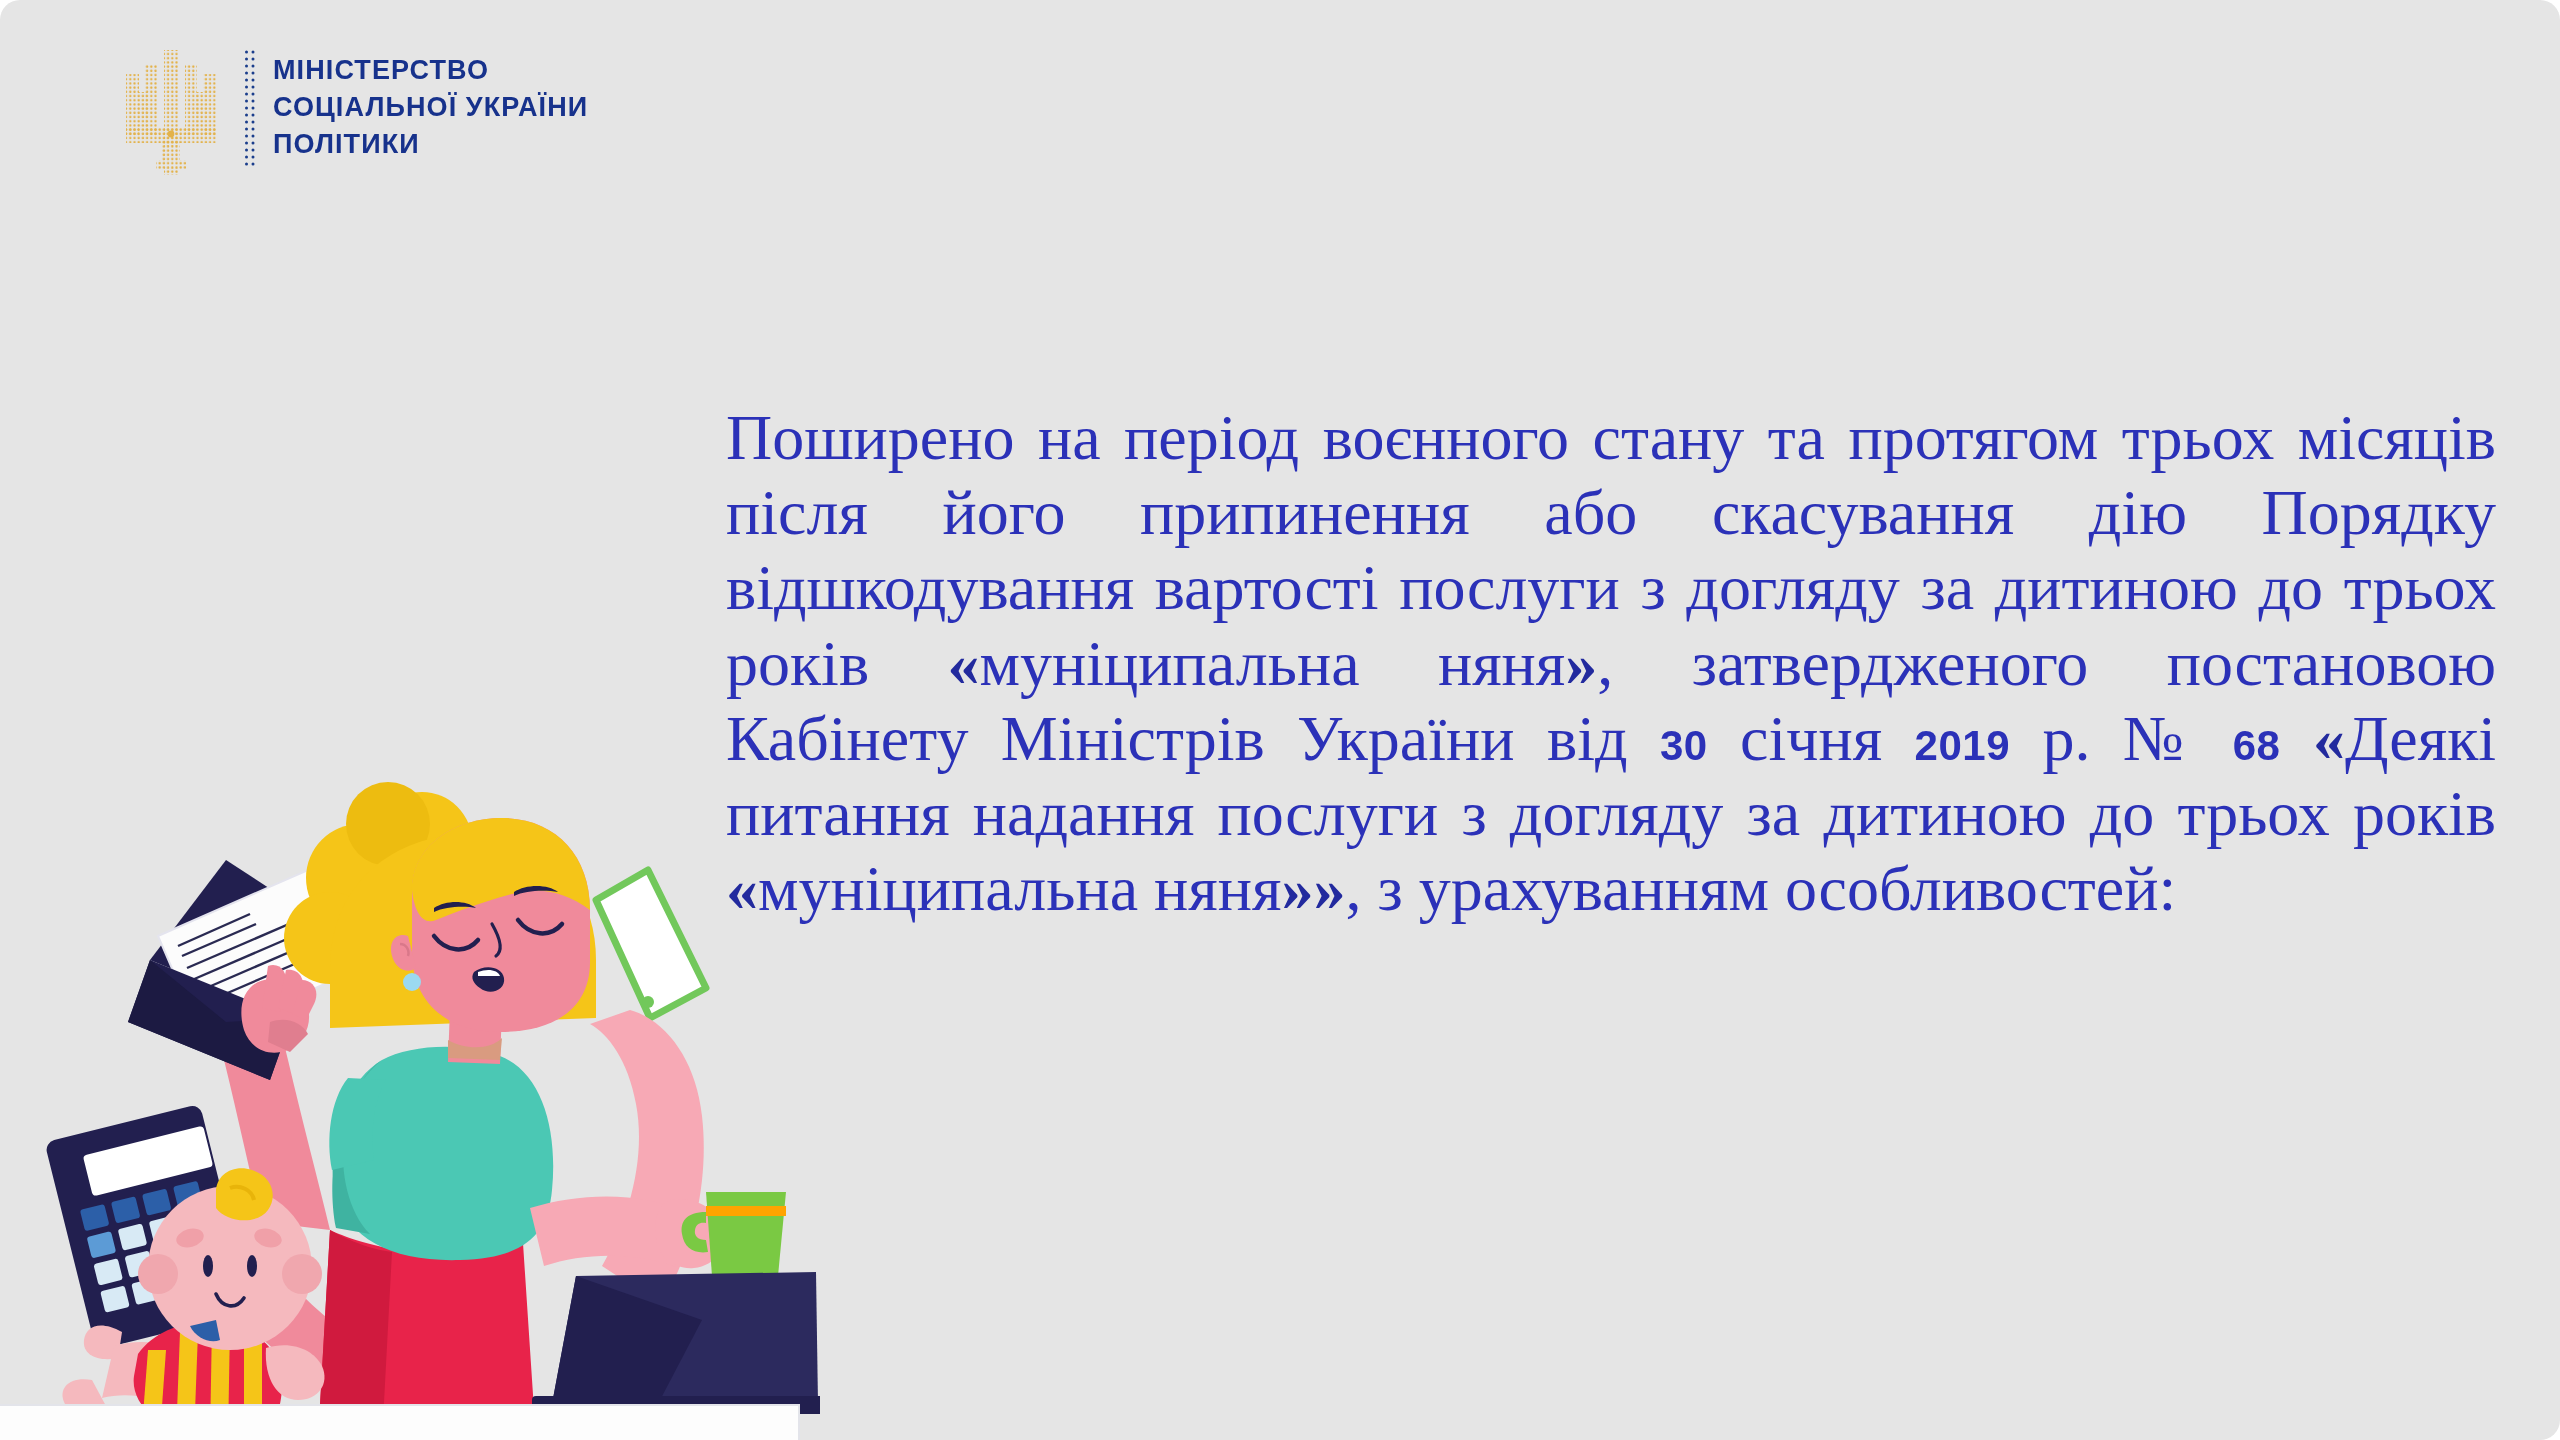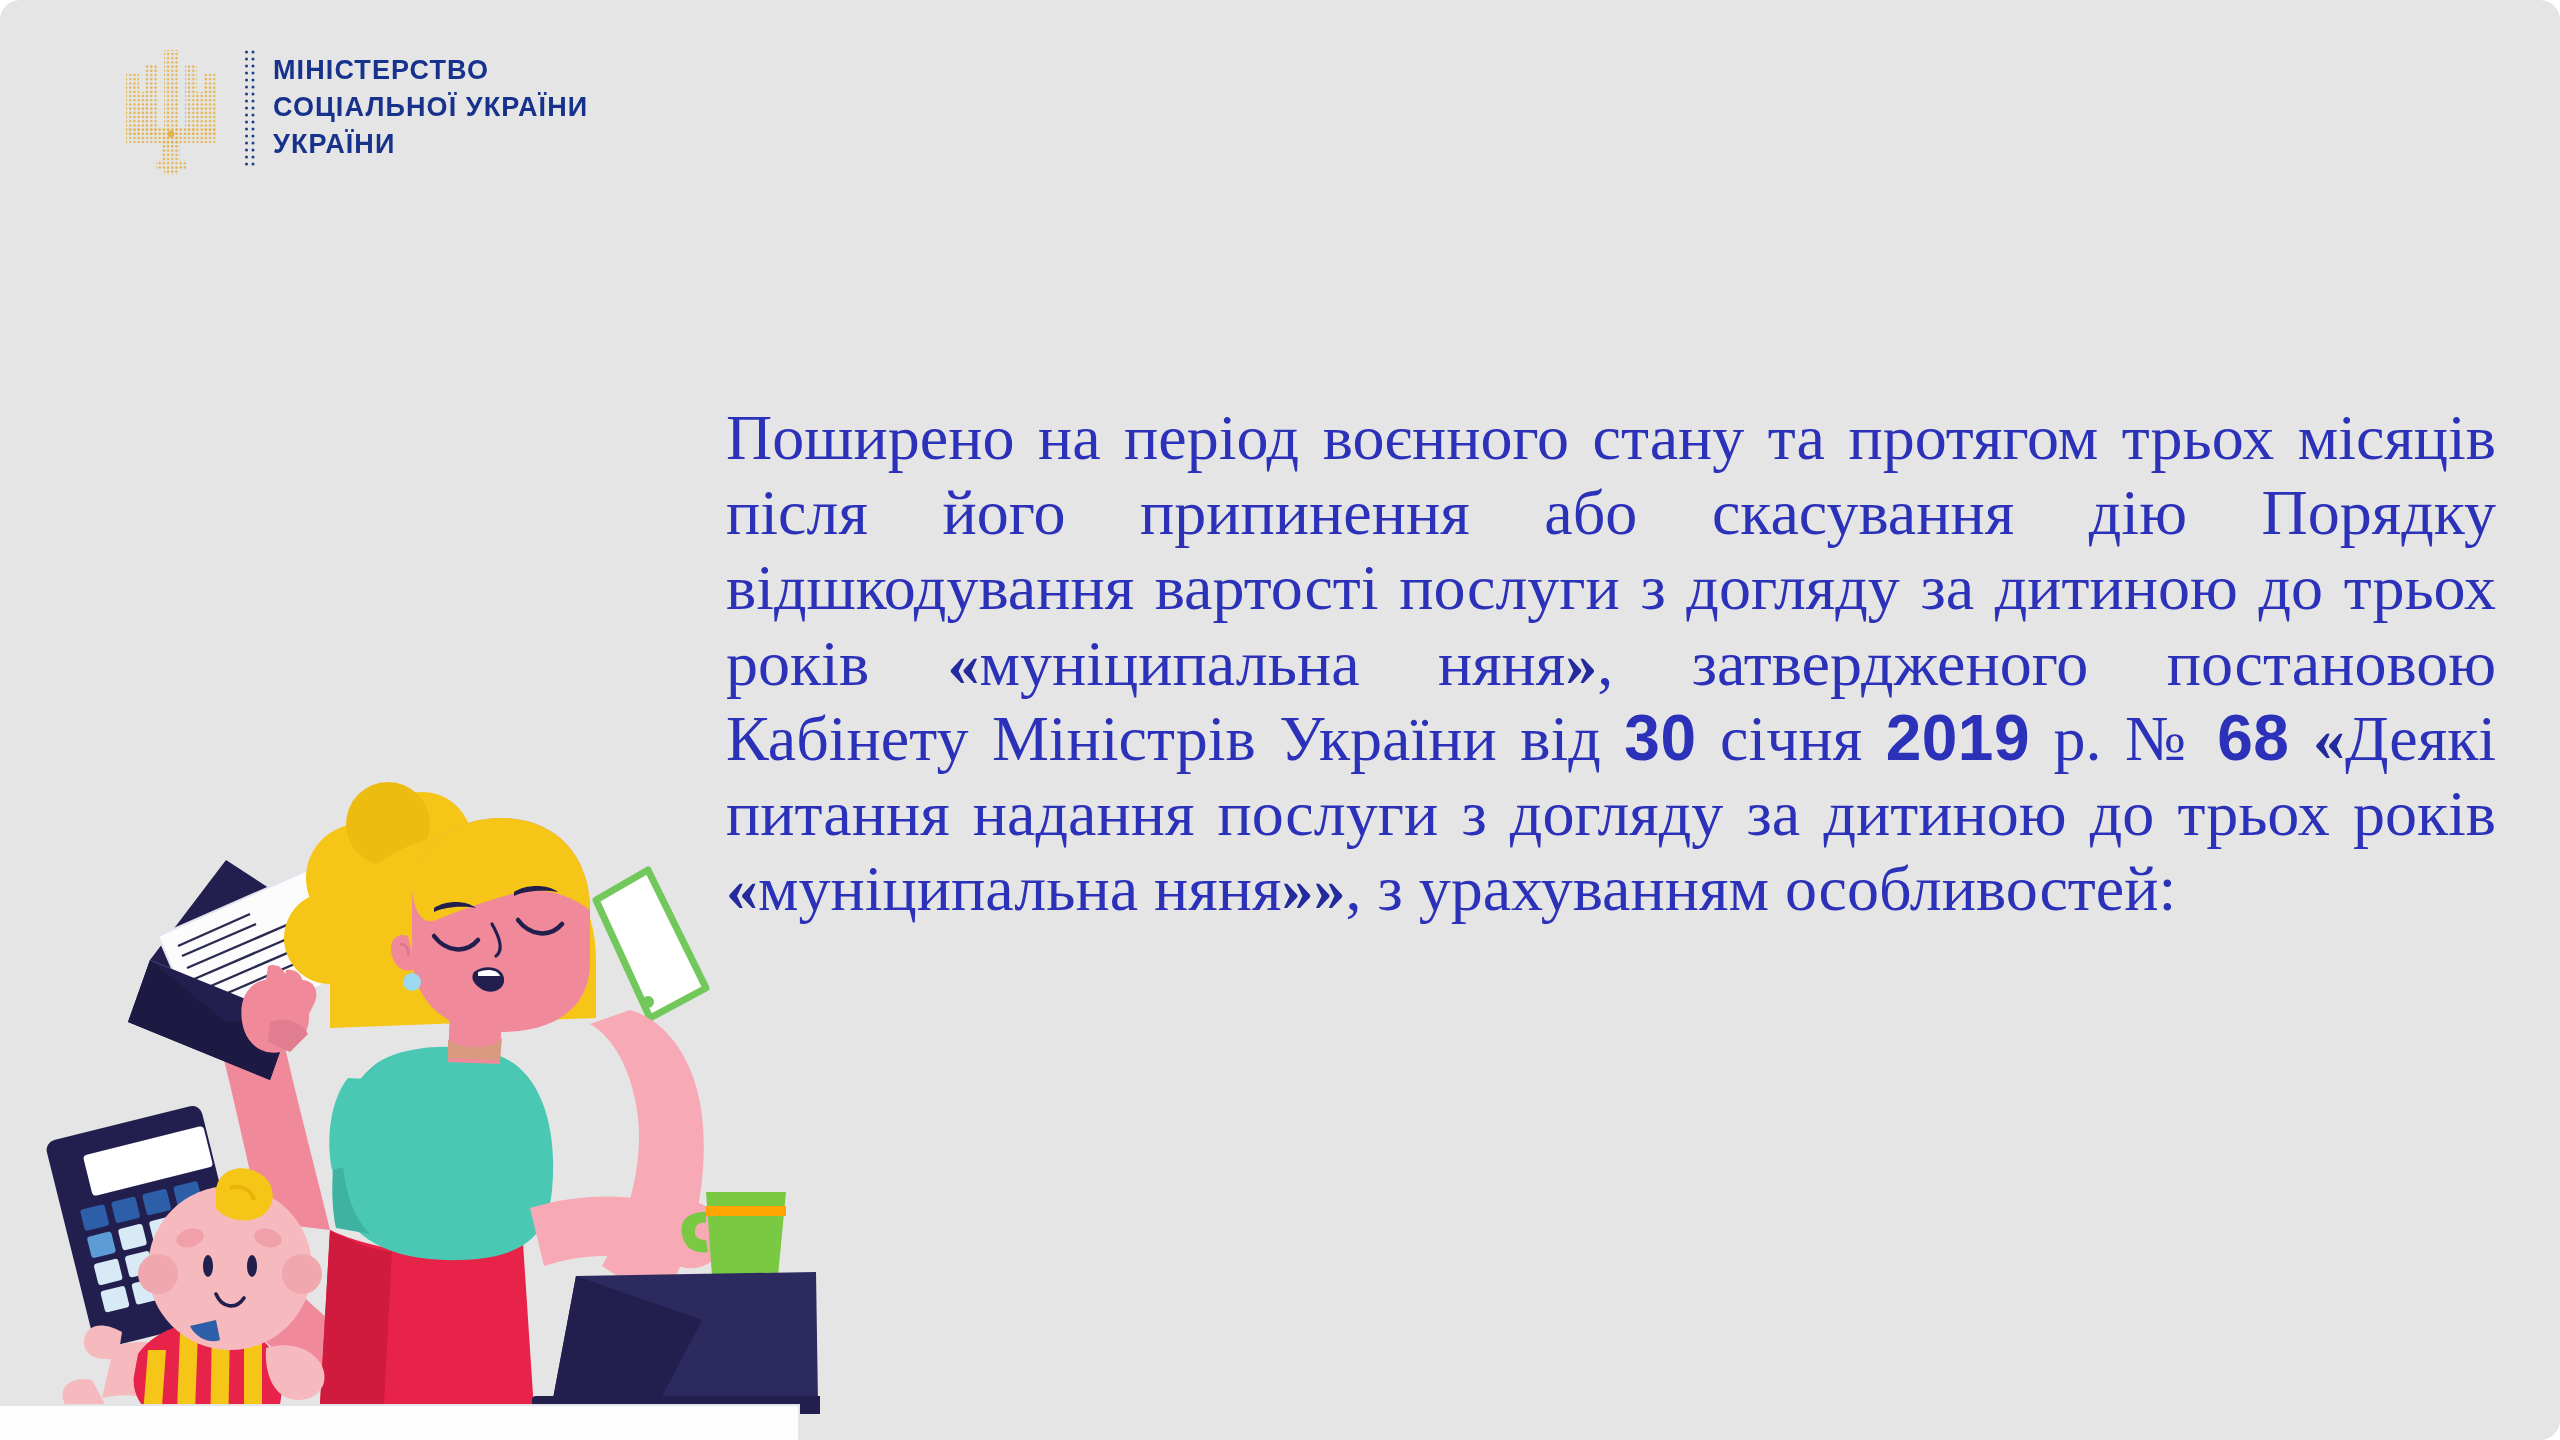--- a/index.html
+++ b/index.html
@@ -44,21 +44,21 @@
     font-family:"Liberation Serif", serif;
     font-size:64px;
     line-height:1.175;
     text-align:justify;
     text-justify:inter-word;
     letter-spacing:0px;
   }
   .body-text .num {
     font-family:"Liberation Sans", sans-serif;
     font-weight:bold;
-    font-size:64px;
+    font-size:42px;
     letter-spacing:0.5px;
   }
   .body-text .quo {
     font-weight:bold;
     color:#222A9E;
   }
 
   
   .illo {
     position:absolute;
@@ -151,21 +151,21 @@
         <circle cx="2.5" cy="109" r="1.5"></circle>
           <circle cx="9" cy="109" r="1.5"></circle>
         <circle cx="2.5" cy="116" r="1.5"></circle>
           <circle cx="9" cy="116" r="1.5"></circle>
       </g>
     </svg>
 
     <div class="logo-text">
       <div>МІНІСТЕРСТВО</div>
       <div>СОЦІАЛЬНОЇ УКРАЇНИ</div>
-      <div>УКРАЇНИ</div>
+      <div>ПОЛІТИКИ</div>
     </div>
   </div>
 
   <div class="body-text"><span>Поширено на період воєнного стану та протягом трьох місяців після його припинення або скасування дію Порядку відшкодування вартості послуги з догляду за дитиною до трьох років </span><span class="quo">«</span><span>муніципальна няня</span><span class="quo">»</span><span>, затвердженого постановою Кабінету Міністрів України від </span><span class="num">30</span><span> січня </span><span class="num">2019</span><span> р. № </span><span class="num">68</span><span> </span><span class="quo">«</span><span>Деякі питання надання послуги з догляду за дитиною до трьох років </span><span class="quo">«</span><span>муніципальна няня</span><span class="quo">»</span><span class="quo">»</span><span>, з урахуванням особливостей:</span></div>
 
   <div class="illo">
     <svg viewBox="0 0 790 680">
 
       <g>
         <path d="M232 462 C212 380 196 300 176 232 C168 204 190 186 212 196 C234 206 246 250 258 300 C272 360 288 420 300 470 Z" fill="#F08A9B"></path>

